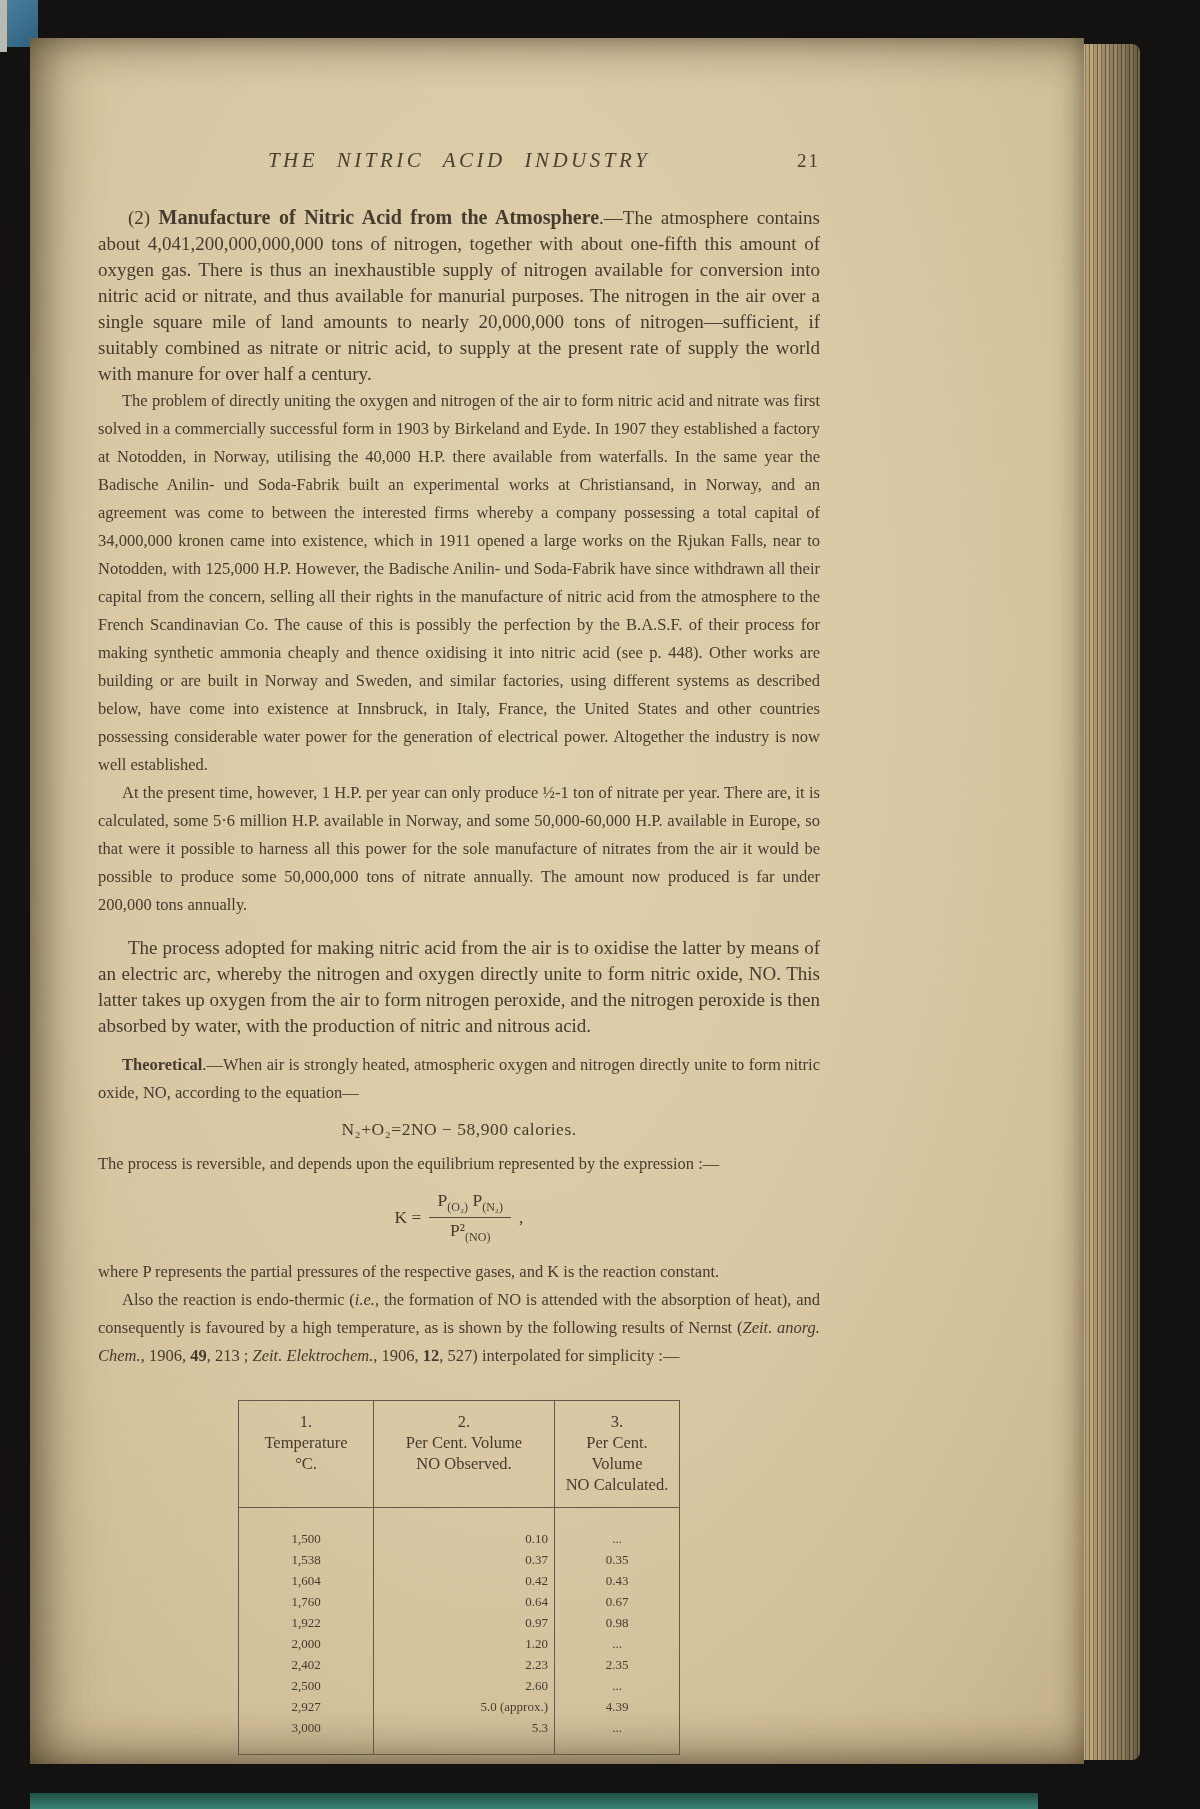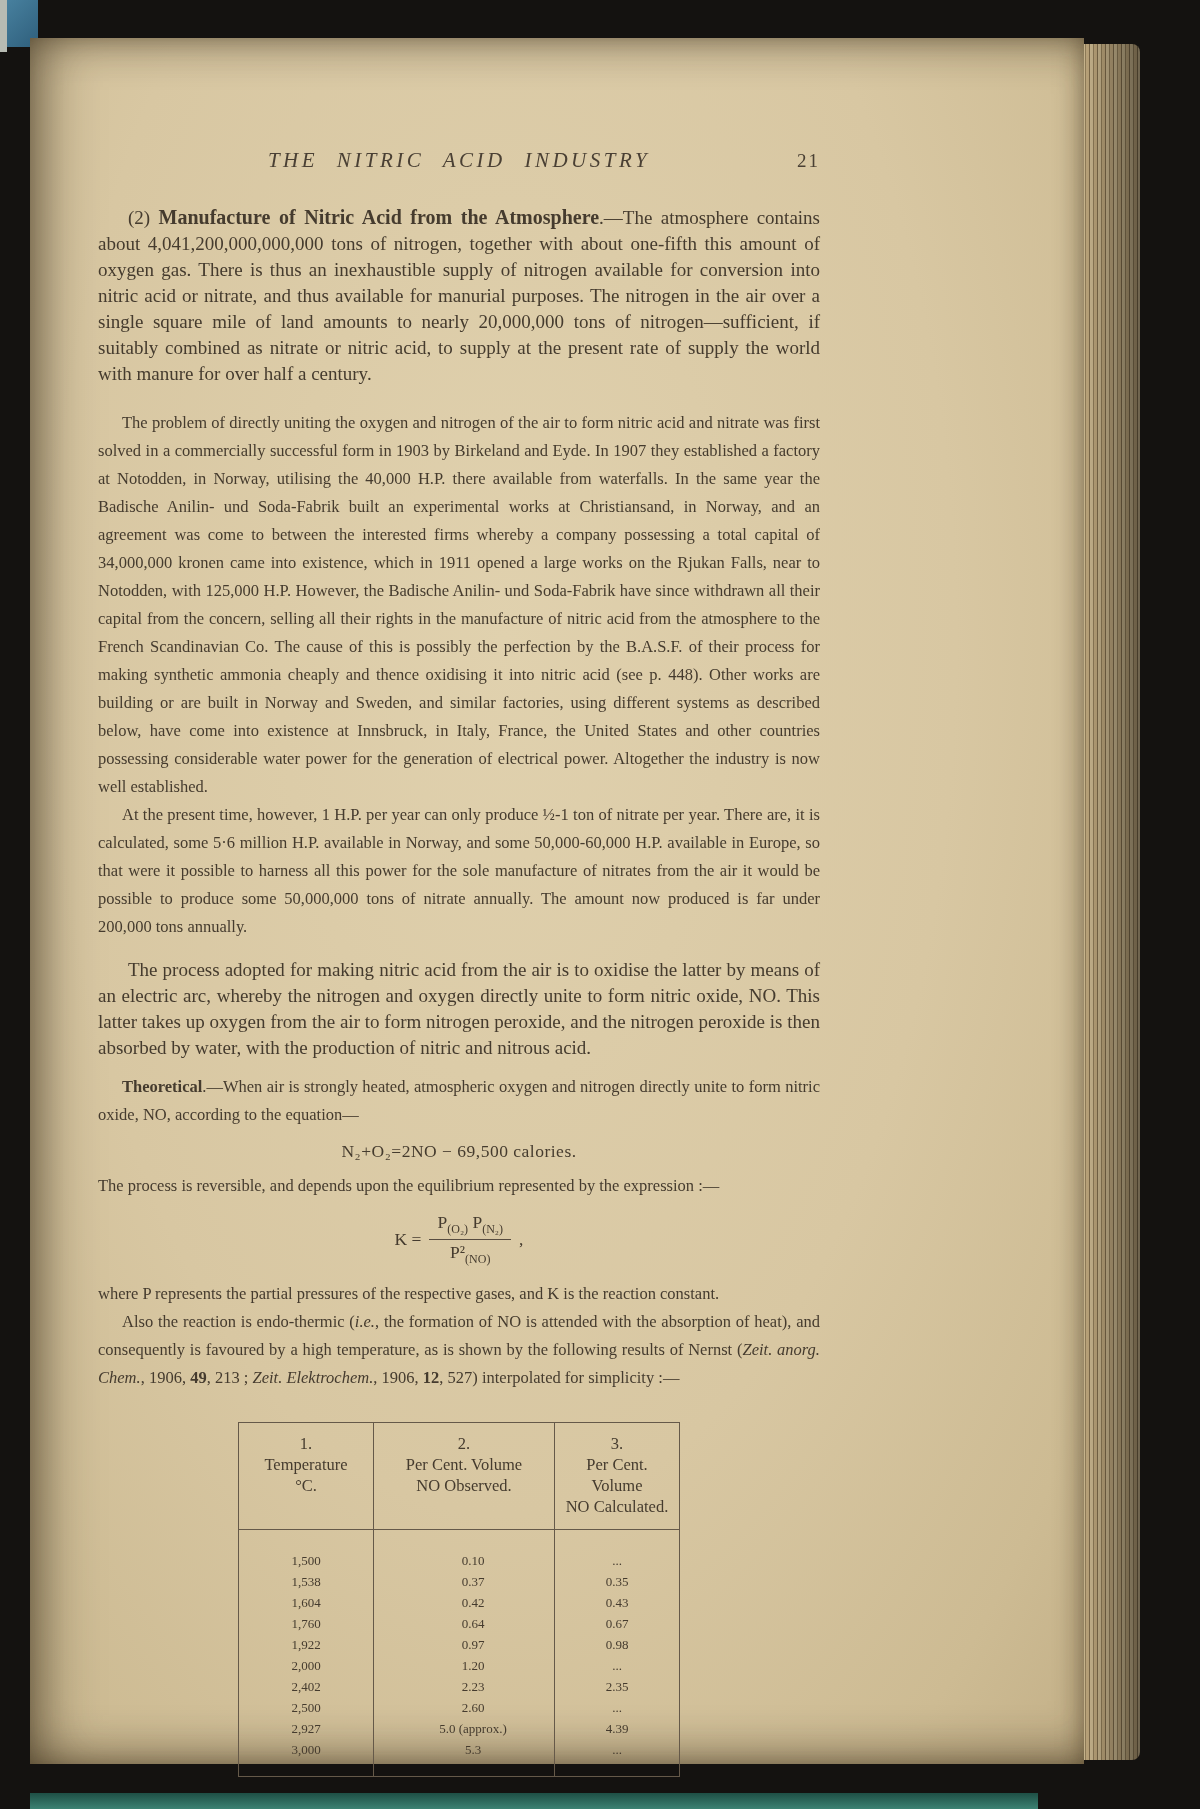--- a/index.html
+++ b/index.html
@@ -40,21 +40,21 @@
 
   p { margin:0; }
   .main { font-size:19px; line-height:26px; text-align:justify; }
   .small { font-size:16.5px; line-height:28px; text-align:justify; }
   .indent { text-indent:30px; }
   .small.indent { text-indent:24px; }
   .heading-inline { font-weight:bold; font-size:20px; }
   .bold { font-weight:bold; }
   .ital { font-style:italic; }
 
-  .mb14 { margin-bottom:22px; }
+  .mb14 { margin-bottom:0; }
   .mt16 { margin-top:16px; }
   .mt12 { margin-top:12px; }
 
   .equation1 { text-align:center; font-size:17.5px; margin:12px 0 10px; letter-spacing:.5px; }
   .equation2 { display:flex; justify-content:center; align-items:center; gap:8px; font-size:17.5px; margin:12px 0 14px; }
   .frac { display:inline-flex; flex-direction:column; align-items:center; line-height:1.25; }
   .frac .num { padding:0 8px 2px; border-bottom:1px solid #574c40; }
   .frac .den { padding-top:2px; }
   .frac sub { font-size:12px; }
   .eq-tail { align-self:center; }
@@ -63,21 +63,21 @@
   table.results th, table.results td { border-left:1px solid #655949; border-right:1px solid #655949; }
   table.results th {
     border-bottom:1px solid #655949;
     font-weight:normal; font-size:16.5px; line-height:21px;
     text-align:center; vertical-align:top; padding:10px 6px 12px;
     color:#453b2e;
   }
   table.results th span { display:block; }
   table.results td { font-size:13px; line-height:21px; padding:0 6px; color:#453b2e; }
   table.results td.c0 { text-align:center; width:122px; }
-  table.results td.c1 { text-align:center; padding-left:24px; width:150px; }
+  table.results td.c1 { text-align:right; padding-left:24px; width:150px; }
   table.results td.c2 { text-align:center; }
   table.results tbody tr:first-child td { padding-top:20px; }
   table.results tbody tr:last-child td { padding-bottom:16px; }
 </style>
 </head>
 <body>
 
 <div class="scene">
   <div class="scan-sliver"></div>
   <div class="cover-corner"></div>
@@ -95,21 +95,21 @@
       <p class="main indent mb14"><span>(2) </span><span class="heading-inline">Manufacture of Nitric Acid from the Atmosphere</span><span>.—The atmosphere contains about 4,041,200,000,000,000 tons of nitrogen, together with about one-fifth this amount of oxygen gas. There is thus an inexhaustible supply of nitrogen available for conversion into nitric acid or nitrate, and thus available for manurial purposes. The nitrogen in the air over a single square mile of land amounts to nearly 20,000,000 tons of nitrogen—sufficient, if suitably combined as nitrate or nitric acid, to supply at the present rate of supply the world with manure for over half a century.</span></p>
 
       <p class="small indent">The problem of directly uniting the oxygen and nitrogen of the air to form nitric acid and nitrate was first solved in a commercially successful form in 1903 by Birkeland and Eyde. In 1907 they established a factory at Notodden, in Norway, utilising the 40,000 H.P. there available from waterfalls. In the same year the Badische Anilin- und Soda-Fabrik built an experimental works at Christiansand, in Norway, and an agreement was come to between the interested firms whereby a company possessing a total capital of 34,000,000 kronen came into existence, which in 1911 opened a large works on the Rjukan Falls, near to Notodden, with 125,000 H.P. However, the Badische Anilin- und Soda-Fabrik have since withdrawn all their capital from the concern, selling all their rights in the manufacture of nitric acid from the atmosphere to the French Scandinavian Co. The cause of this is possibly the perfection by the B.A.S.F. of their process for making synthetic ammonia cheaply and thence oxidising it into nitric acid (see p. 448). Other works are building or are built in Norway and Sweden, and similar factories, using different systems as described below, have come into existence at Innsbruck, in Italy, France, the United States and other countries possessing considerable water power for the generation of electrical power. Altogether the industry is now well established.</p>
 
       <p class="small indent">At the present time, however, 1 H.P. per year can only produce ½-1 ton of nitrate per year. There are, it is calculated, some 5·6 million H.P. available in Norway, and some 50,000-60,000 H.P. available in Europe, so that were it possible to harness all this power for the sole manufacture of nitrates from the air it would be possible to produce some 50,000,000 tons of nitrate annually. The amount now produced is far under 200,000 tons annually.</p>
 
       <p class="main indent mt16">The process adopted for making nitric acid from the air is to oxidise the latter by means of an electric arc, whereby the nitrogen and oxygen directly unite to form nitric oxide, NO. This latter takes up oxygen from the air to form nitrogen peroxide, and the nitrogen peroxide is then absorbed by water, with the production of nitric and nitrous acid.</p>
 
       <p class="small indent mt12"><span class="bold">Theoretical</span><span>.—When air is strongly heated, atmospheric oxygen and nitrogen directly unite to form nitric oxide, NO, according to the equation—</span></p>
 
-      <div class="equation1">N₂+O₂=2NO − 69,500 calories.</div>
+      <div class="equation1">N₂+O₂=2NO − 58,900 calories.</div>
 
       <p class="small">The process is reversible, and depends upon the equilibrium represented by the expression :—</p>
 
       <div class="equation2">
         <span>K =</span>
         <span class="frac">
           <span class="num"><span>P</span><sub>(O₂)</sub> <span>P</span><sub>(N₂)</sub></span>
           <span class="den"><span>P²</span><sub>(NO)</sub></span>
         </span>
         <span class="eq-tail">,</span>

